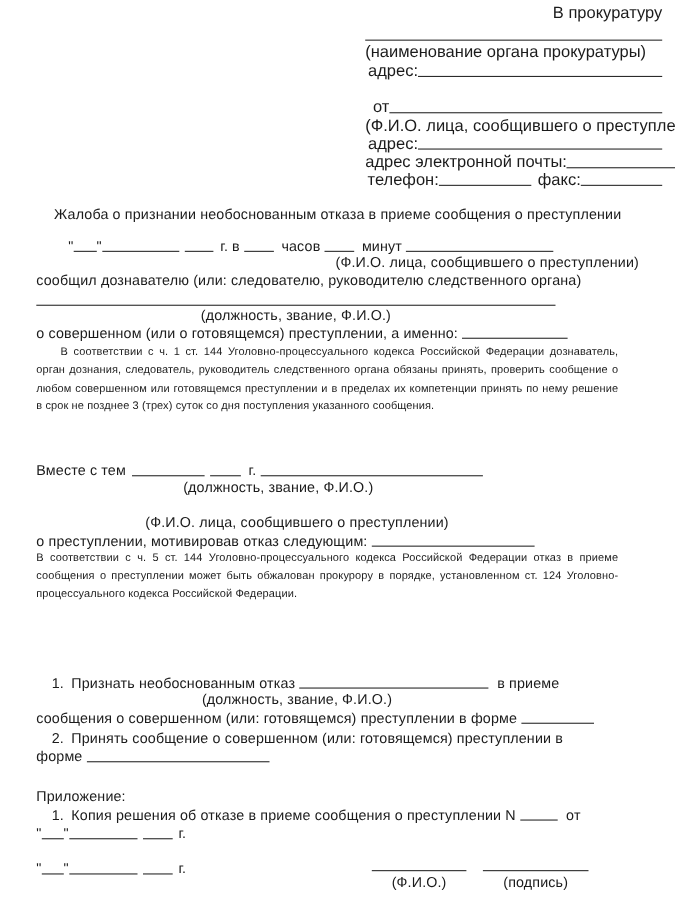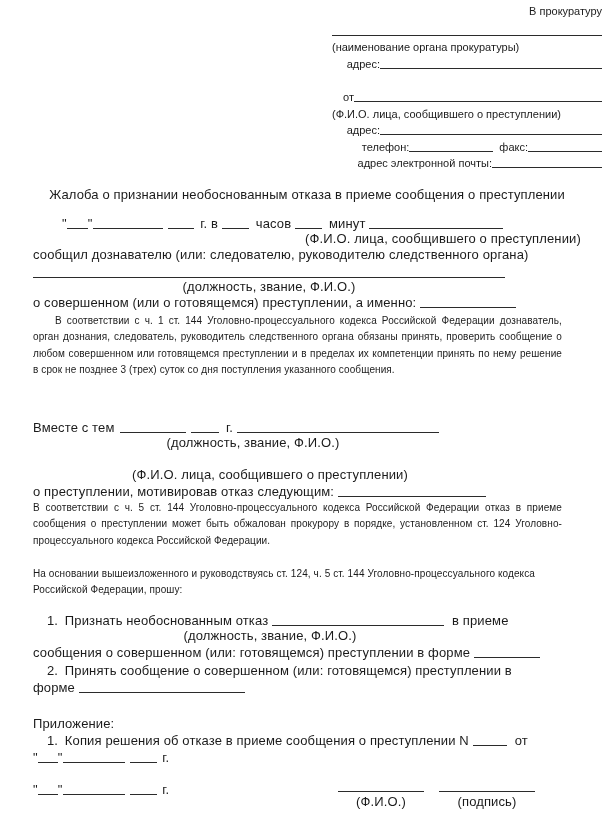--- a/index.html
+++ b/index.html
@@ -49,21 +49,21 @@
     margin-bottom: -1px;
   }
   .rule-block {
     position: absolute;
     border-bottom: 1.15px solid #2b2b2b;
     height: 0;
   }
 
   
   #hdr { position: absolute; left: 332px; top: 4px; width: 270px; }
-  #hdr .hl { font-size: 11px; line-height: 15.5px; white-space: nowrap; }
+  #hdr .hl { font-size: 15px; line-height: 15.5px; white-space: nowrap; }
 </style>
 </head>
 <body>
 
 <div class="page">
 
   <div id="hdr">
 
     <div class="hl rgt">
       <span>В прокуратуру</span>
@@ -87,25 +87,25 @@
 
     <div class="hl ctr" style="margin-top:1px;">
       <span>(Ф.И.О. лица, сообщившего о преступлении)</span>
     </div>
 
     <div class="hl rgt" style="margin-top:1px;">
       <span>адрес:</span><span class="rule" style="width:222px;"></span>
     </div>
 
     <div class="hl rgt" style="margin-top:1px;">
+      <span>адрес электронной почты:</span><span class="rule" style="width:110px;"></span>
+    </div>
+
+    <div class="hl rgt" style="margin-top:1px;">
       <span>телефон:</span><span class="rule" style="width:84px;"></span><span style="margin-left:6px;">факс:</span><span class="rule" style="width:74px;"></span>
-    </div>
-
-    <div class="hl rgt" style="margin-top:1px;">
-      <span>адрес электронной почты:</span><span class="rule" style="width:110px;"></span>
     </div>
   </div>
 
   <div class="ln" style="left:33px; top:187px; width:548px; text-align:center;">
     <span>Жалоба о признании необоснованным отказа в приеме сообщения о преступлении</span>
   </div>
 
   <div class="ln" style="left:62px; top:216px;">
     <span>"</span><span class="rule" style="width:21px;"></span><span>"</span><span class="rule" style="width:70px;"></span><span class="rule" style="width:26px; margin-left:5px;"></span>
     <span style="margin-left:3px;">г. в</span><span class="rule" style="width:27px; margin-left:4px;"></span>
@@ -151,23 +151,20 @@
   </div>
 
   <div class="ln" style="left:33px; top:484px;">
     <span>о преступлении, мотивировав отказ следующим:</span><span class="rule" style="width:148px; margin-left:4px;"></span>
   </div>
 
   <div class="body-p just" style="left:33px; top:500px; width:529px;">
     <span>В  соответствии  с  ч.  5  ст.  144   Уголовно-процессуального  кодекса Российской  Федерации  отказ  в  приеме сообщения о преступлении может быть обжалован  прокурору  в  порядке,  установленном  ст.  124 Уголовно-процессуального кодекса Российской Федерации.</span>
   </div>
 
-  <div class="body-p" style="left:33px; top:566px; width:529px;">
-    <span>На  основании  вышеизложенного  и  руководствуясь ст. 124, ч. 5 ст. 144 Уголовно-процессуального кодекса Российской Федерации, прошу:</span>
-  </div>
 
   <div class="ln" style="left:47px; top:613px;">
     <span>1.</span>
     <span style="margin-left:3px;">Признать необоснованным отказ</span><span class="rule" style="width:172px; margin-left:4px;"></span>
     <span style="margin-left:4px;">в приеме</span>
   </div>
 
   <div class="ln" style="left:60px; top:628px; width:420px; text-align:center;">
     <span>(должность, звание, Ф.И.О.)</span>
   </div>

